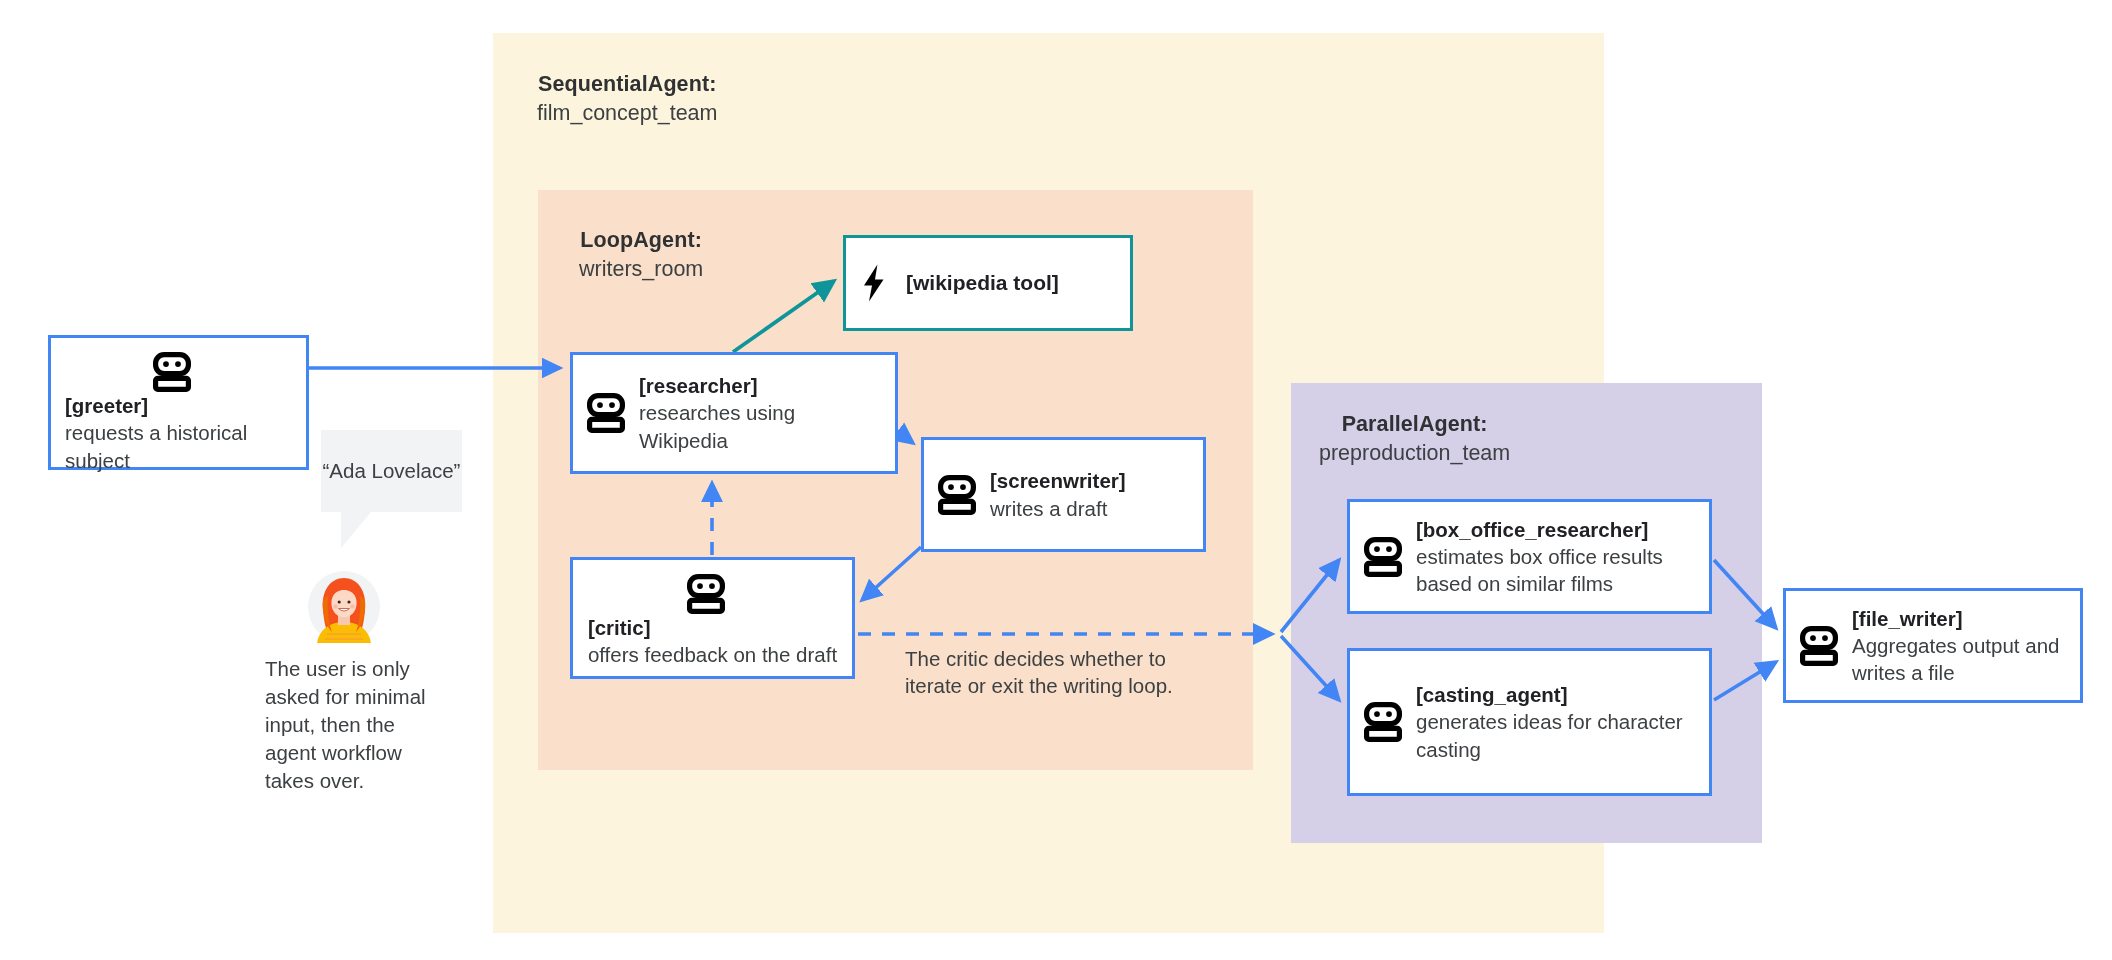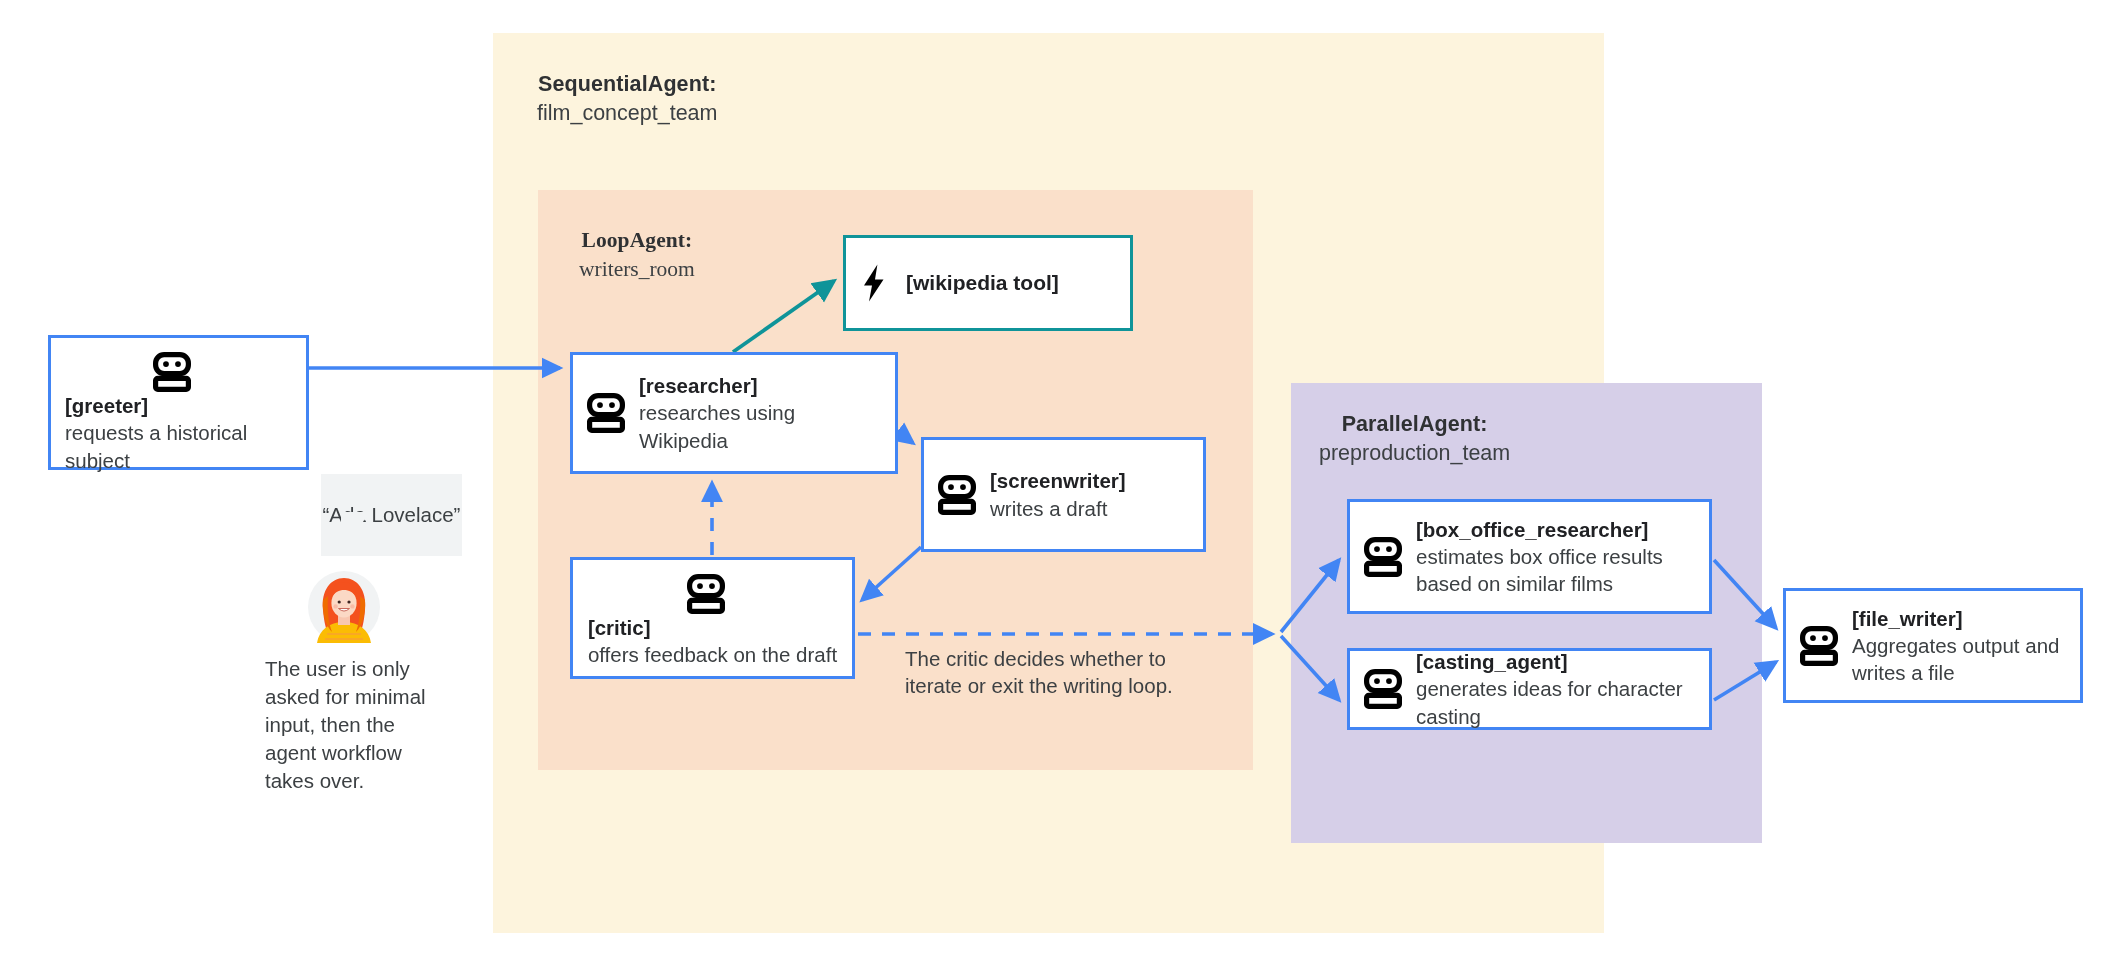--- a/index.html
+++ b/index.html
@@ -17,21 +17,21 @@
   
   .container{position:absolute;box-sizing:border-box;}
   .seq-container{left:493px;top:33px;width:1111px;height:900px;background:#fdf4dd;}
   .loop-container{left:538px;top:190px;width:715px;height:580px;background:#fae0ca;}
   .par-container{left:1291px;top:383px;width:471px;height:460px;background:#d6cfe8;}
 
   .container-title{position:absolute;line-height:1.34;font-size:21.5px;text-align:center;}
   .container-title .t-type{font-weight:700;color:#2f3133;display:block;letter-spacing:.1px;}
   .container-title .t-name{font-weight:400;color:#3c4043;display:block;}
   .seq-title{left:537px;top:70px;}
-  .loop-title{left:579px;top:226px;font-family:Liberation Serif, serif;}
+  .loop-title{left:579px;top:226px;}
   .par-title{left:1319px;top:410px;}
 
   
   .card{
     position:absolute;box-sizing:border-box;
     background:#ffffff;border:3px solid #4285f4;
     display:flex;align-items:center;
     padding:14px 14px;
   }
   .card.tool{border-color:#0f9499;}
@@ -39,31 +39,31 @@
   .card .txt{font-size:20.5px;line-height:1.33;color:#3c4043;}
   .card .txt .nm{font-weight:700;color:#202124;display:block;white-space:nowrap;}
   .card .txt .ds{font-weight:400;display:block;}
 
   .c-greeter{left:48px;top:335px;width:261px;height:135px;flex-direction:column;}
   .c-researcher{left:570px;top:352px;width:328px;height:122px;}
   .c-wikitool{left:843px;top:235px;width:290px;height:96px;}
   .c-screenwriter{left:921px;top:437px;width:285px;height:115px;}
   .c-critic{left:570px;top:557px;width:285px;height:122px;flex-direction:column;}
   .c-boxoffice{left:1347px;top:499px;width:365px;height:115px;}
-  .c-casting{left:1347px;top:648px;width:365px;height:82px;}
+  .c-casting{left:1347px;top:648px;width:365px;height:148px;}
   .c-filewriter{left:1783px;top:588px;width:300px;height:115px;}
 
   .c-wikitool .txt .nm{font-size:21px;}
   .c-wikitool .ico{margin-right:18px;}
 
   
   .bubble{
     position:absolute;left:321px;top:430px;width:141px;height:82px;
     background:#f1f3f4;display:flex;align-items:center;justify-content:center;
-    text-align:center;font-size:20.5px;line-height:1.3;color:#3c4043;margin-top:44px;
+    text-align:center;font-size:20.5px;line-height:1.3;color:#3c4043;
   }
   .bubble-tail{
     position:absolute;left:341px;top:512px;width:0;height:0;
     border-left:0 solid transparent;border-right:30px solid transparent;
     border-top:36px solid #f1f3f4;
   }
   .avatar{position:absolute;left:307px;top:570px;width:74px;height:74px;}
   .user-caption{
     position:absolute;left:265px;top:655px;width:175px;
     font-size:20.5px;line-height:1.36;color:#3c4043;

